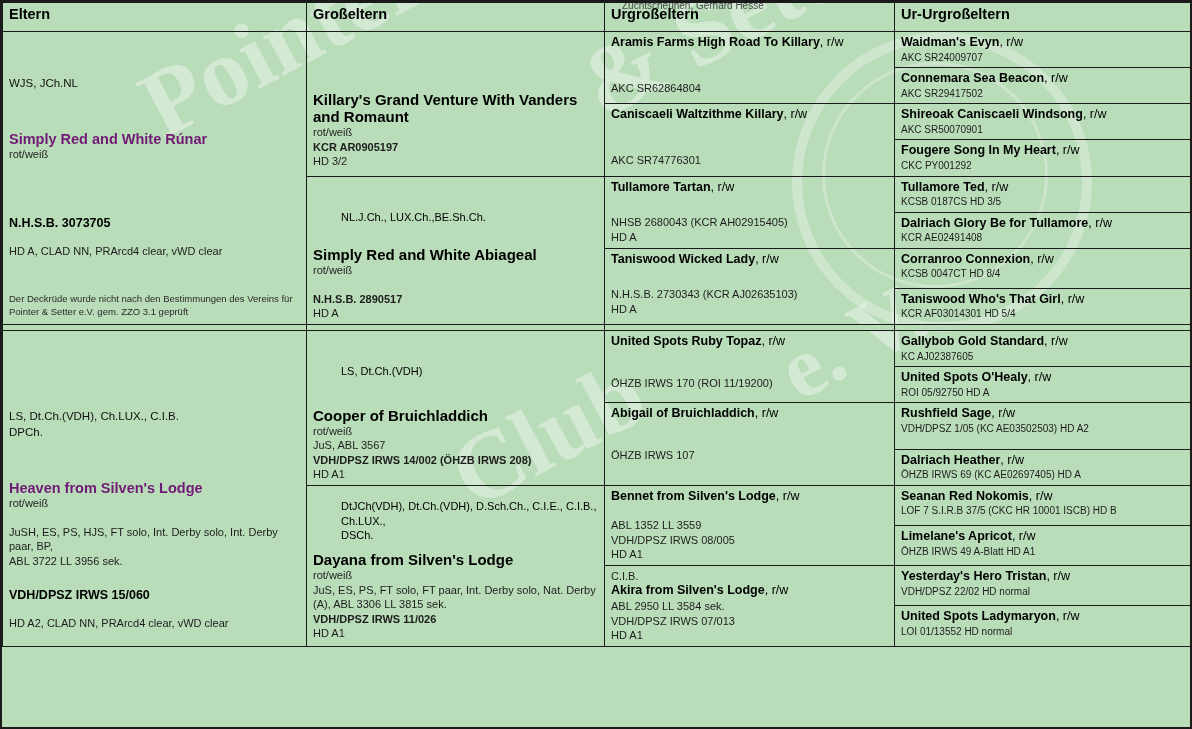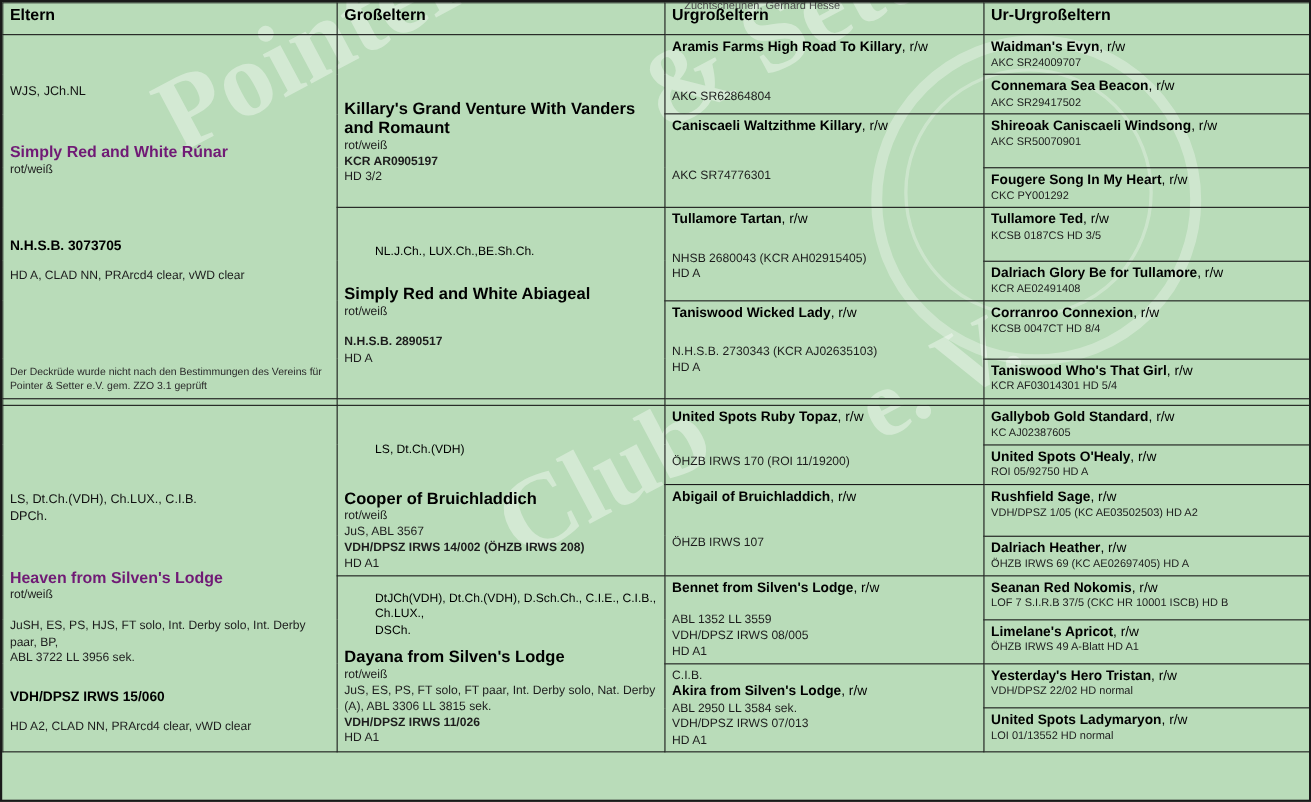--- a/index.html
+++ b/index.html
@@ -128,21 +128,20 @@
   }
   .main-cell .reg {
     font-weight: bold;
     font-size: 12.5px;
     color: #000;
   }
   .note-small {
     font-size: 9.5px;
     line-height: 1.4;
     color: #2a2a2a;
-    margin-top: 40px;
   }
   
   tr.spacer td {
     border-left: 1px solid #1a1a1a;
     border-right: 1px solid #1a1a1a;
     border-top: 1px solid #1a1a1a;
     border-bottom: 1px solid #1a1a1a;
     height: 5px;
     padding: 0;
     background: #b9dcb9;

